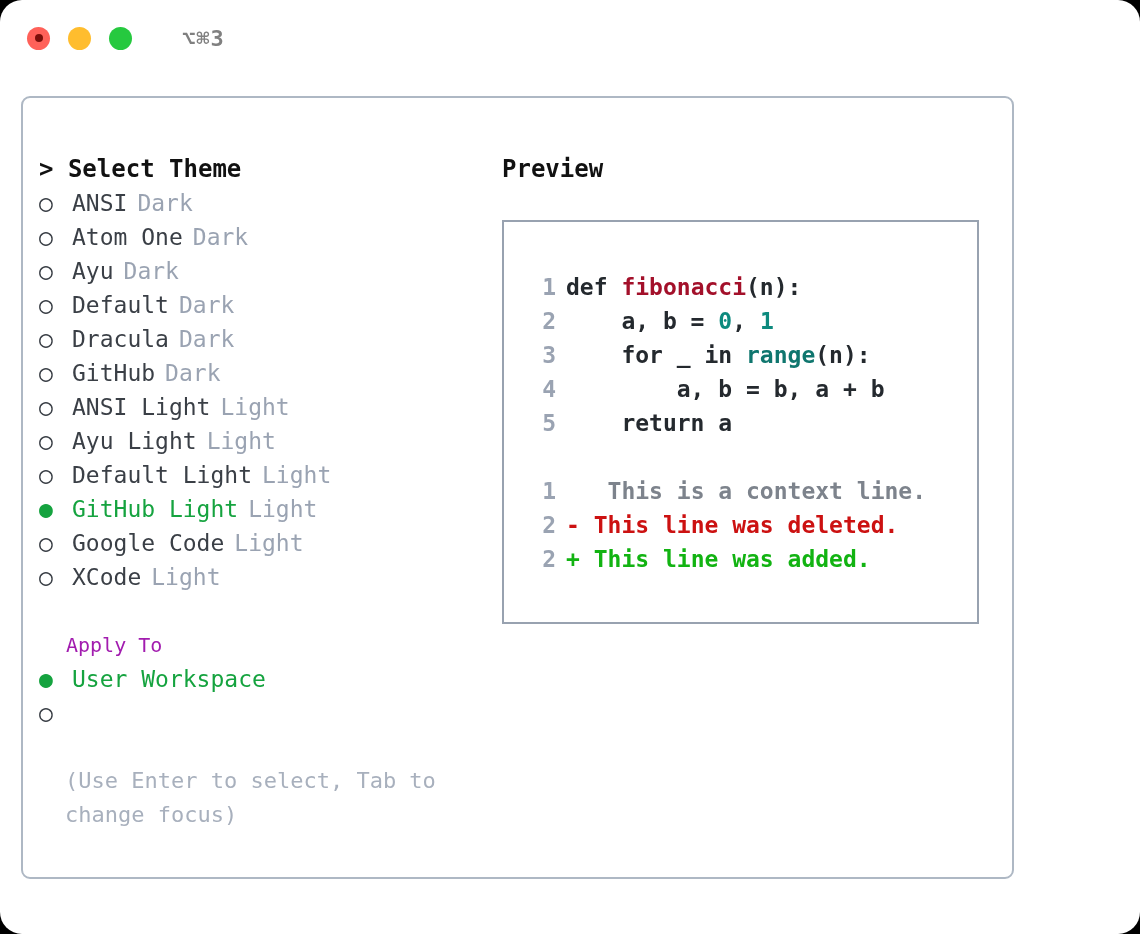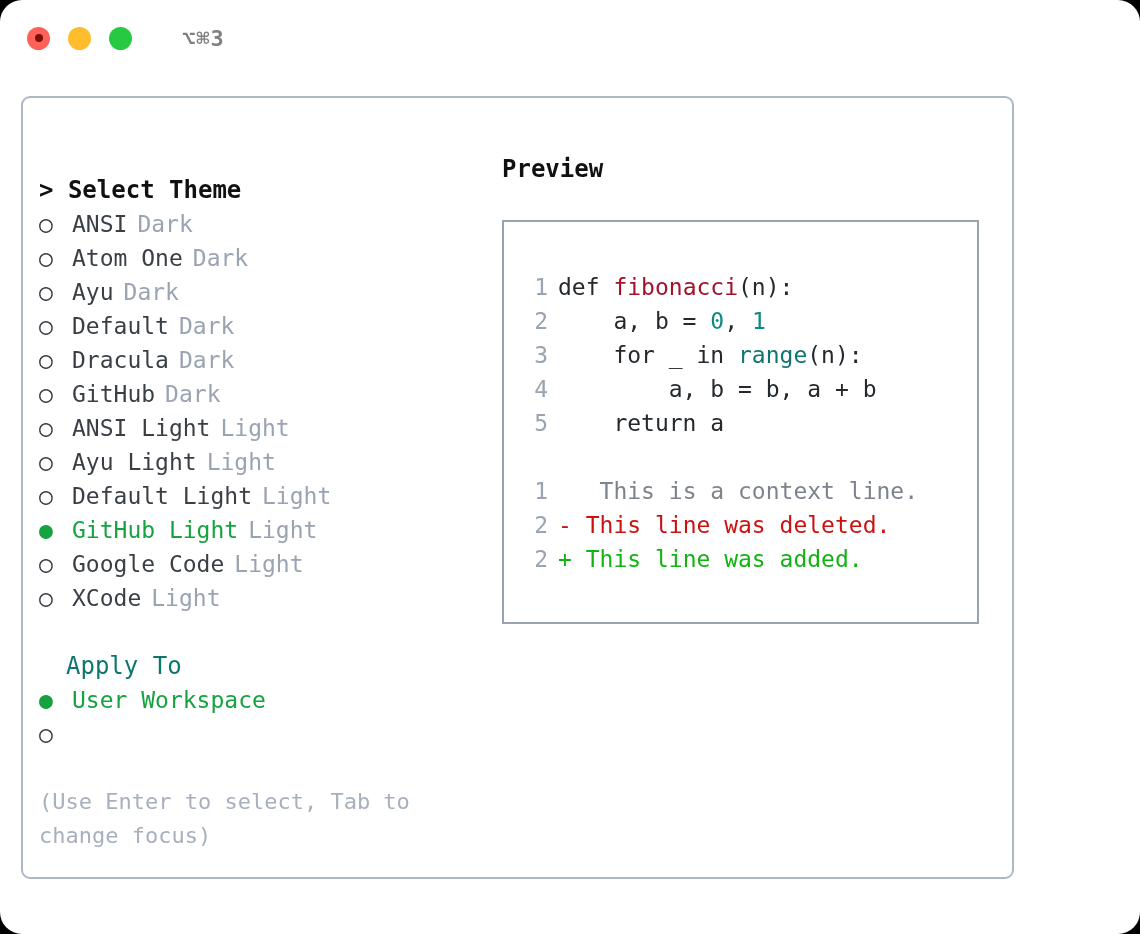--- a/index.html
+++ b/index.html
@@ -81,21 +81,20 @@
     left: 16px; top: 54px;
     width: 450px;
   }
 
   .header-row {
     font-size: 24px;
     font-weight: bold;
     color: #111111;
     line-height: 34px;
     white-space: pre;
-    margin-top: 21px;
   }
 
   .opt-row {
     font-size: 23px;
     line-height: 34px;
     color: #3a3f46;
     white-space: pre;
     display: flex;
     align-items: baseline;
   }
@@ -107,57 +106,59 @@
   }
   .marker.sel { color: #15a33f; }
   .opt-row.selected .label { color: #15a33f; }
   .label { color: inherit; margin-left: 6px; }
   .tag {
     color: #9aa3b2;
     margin-left: 10px;
   }
 
   .section-title {
-    font-size: 24px;
-    line-height: 34px;
-    color: #0f766e;
+    font-size: 20px;
+    line-height: 34px;
+    color: #a21caf;
     white-space: pre;
     padding-left: 27px;
   }
 
   .spacer-sm { height: 34px; }
   .spacer-md { height: 34px; }
 
   .hint {
     font-size: 22px;
     line-height: 34px;
     color: #a8b0bd;
     width: 410px;
     white-space: pre-wrap;
+    margin-left: 26px;
   }
 
   
   .right-col {
     position: absolute;
     left: 479px; top: 54px;
     width: 490px;
   }
   .preview-title {
     font-size: 24px;
     font-weight: bold;
     color: #111111;
     line-height: 34px;
   }
   .preview-box {
     margin-top: 34px;
     width: 477px;
     height: 404px;
     border: 2px solid #98a2b0;
     background: #ffffff;
-    padding: 48px 0 0 18px;
+    padding: 48px 0 0 26px;
+    font-weight: bold;
   }
   .code-line {
     font-size: 23px;
     line-height: 34px;
     white-space: pre;
     color: #24292e;
   }
   .ln {
     display: inline-block;
     width: 26px;

